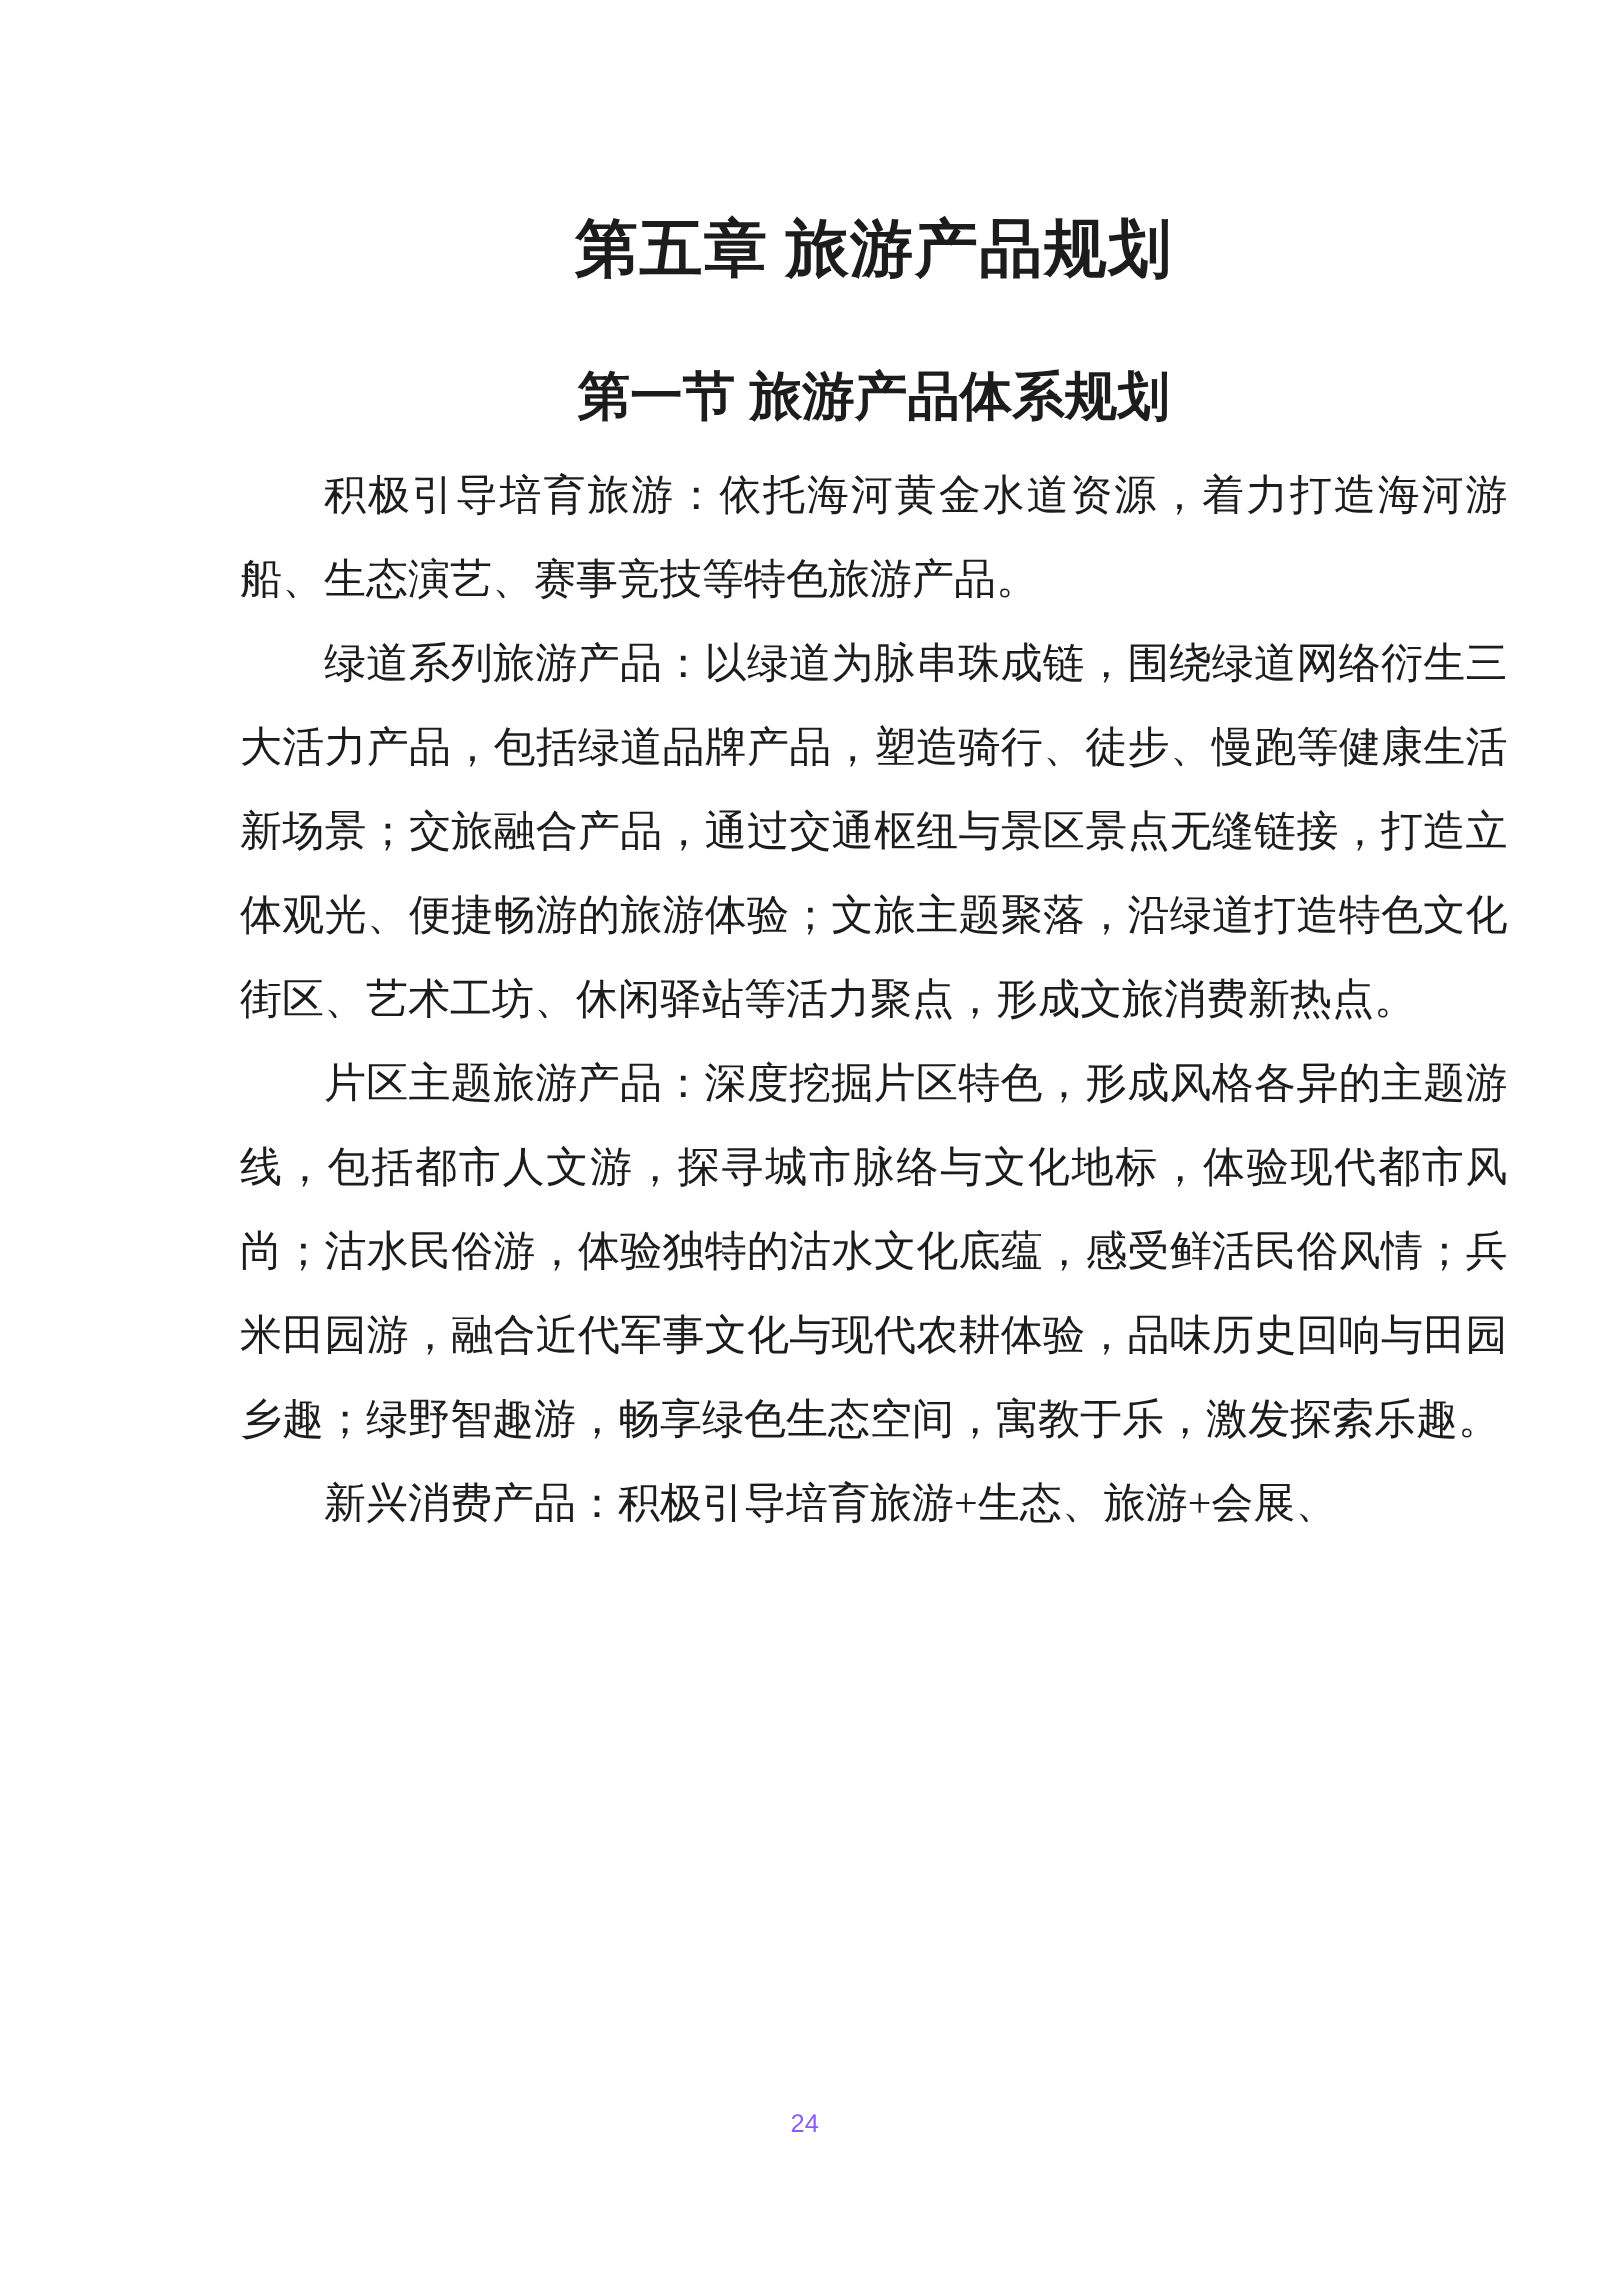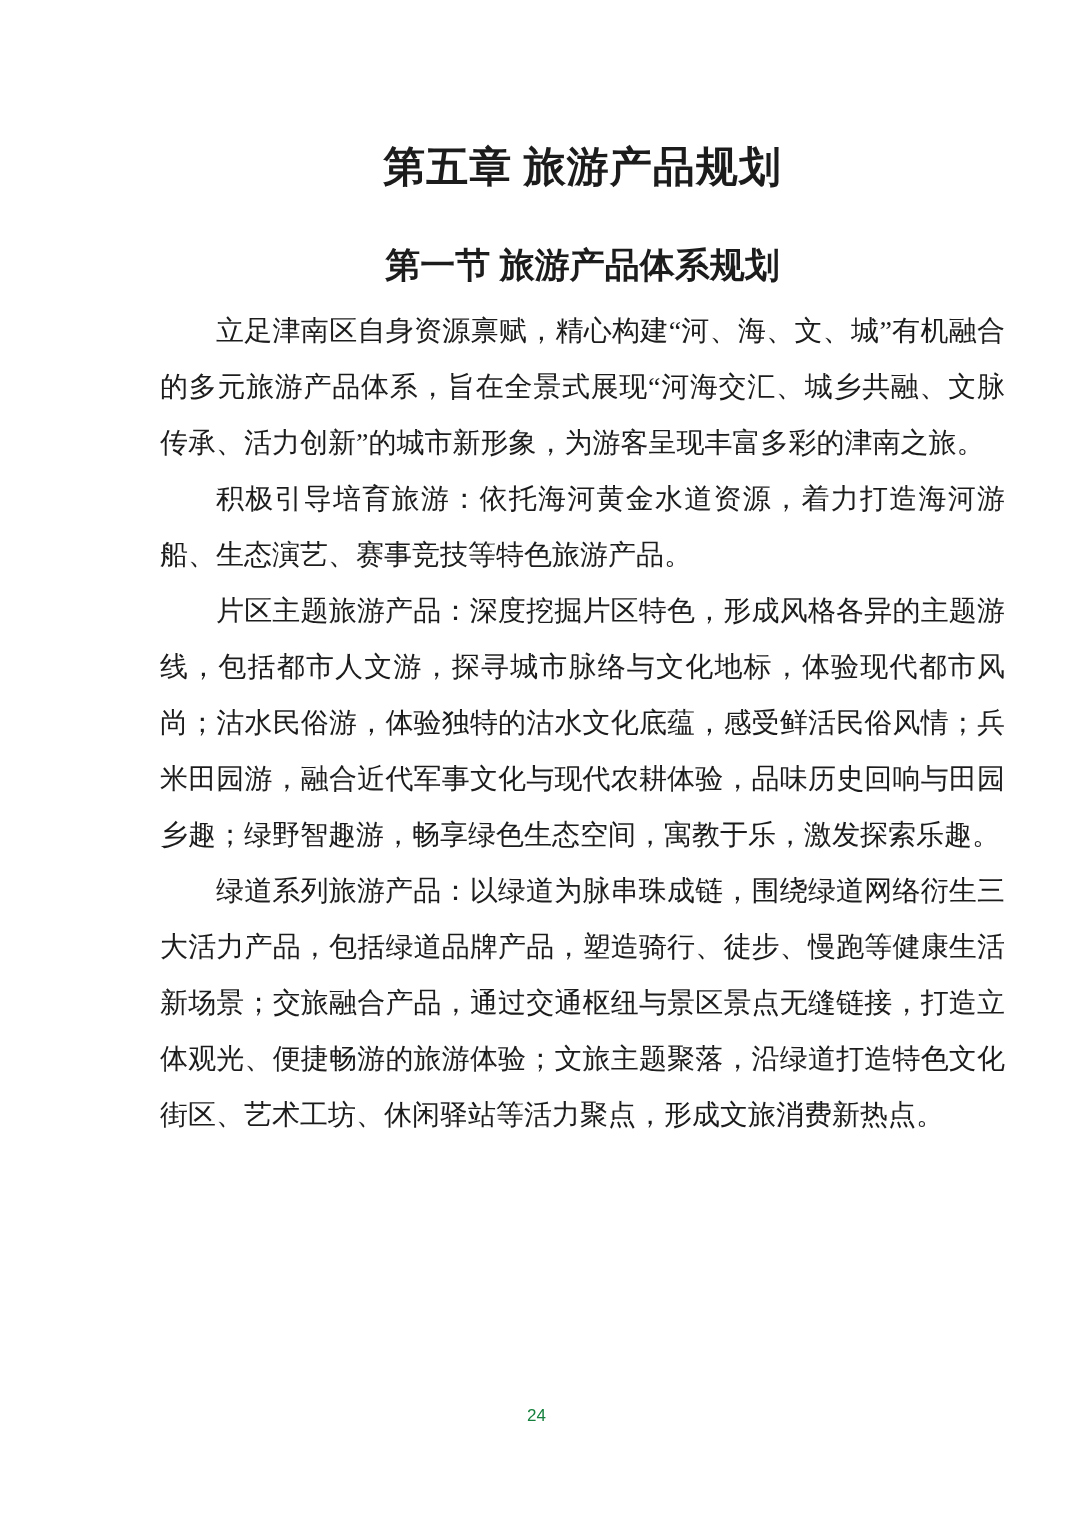--- a/index.html
+++ b/index.html
@@ -49,35 +49,35 @@
     font-weight: 400;
   }
   .page-number {
     position: absolute;
     top: 1406px;
     left: 0;
     width: 1073px;
     text-align: center;
     font-size: 17px;
     line-height: 20px;
-    color: #15803d;
+    color: #8b5cf6;
     font-family: "Liberation Sans", "DejaVu Sans", sans-serif;
   }
 </style>
 </head>
 <body>
 
 <div class="page">
 
   <h1 class="chapter-title">第五章 旅游产品规划</h1>
 
   <h2 class="section-title">第一节 旅游产品体系规划</h2>
 
   <div class="doc-body">
-    <p>立足津南区自身资源禀赋，精心构建“河、海、文、城”有机融合的多元旅游产品体系，旨在全景式展现“河海交汇、城乡共融、文脉传承、活力创新”的城市新形象，为游客呈现丰富多彩的津南之旅。</p>
     <p>积极引导培育旅游：依托海河黄金水道资源，着力打造海河游船、生态演艺、赛事竞技等特色旅游产品。</p>
+    <p>绿道系列旅游产品：以绿道为脉串珠成链，围绕绿道网络衍生三大活力产品，包括绿道品牌产品，塑造骑行、徒步、慢跑等健康生活新场景；交旅融合产品，通过交通枢纽与景区景点无缝链接，打造立体观光、便捷畅游的旅游体验；文旅主题聚落，沿绿道打造特色文化街区、艺术工坊、休闲驿站等活力聚点，形成文旅消费新热点。</p>
     <p>片区主题旅游产品：深度挖掘片区特色，形成风格各异的主题游线，包括都市人文游，探寻城市脉络与文化地标，体验现代都市风尚；沽水民俗游，体验独特的沽水文化底蕴，感受鲜活民俗风情；兵米田园游，融合近代军事文化与现代农耕体验，品味历史回响与田园乡趣；绿野智趣游，畅享绿色生态空间，寓教于乐，激发探索乐趣。</p>
-    <p>绿道系列旅游产品：以绿道为脉串珠成链，围绕绿道网络衍生三大活力产品，包括绿道品牌产品，塑造骑行、徒步、慢跑等健康生活新场景；交旅融合产品，通过交通枢纽与景区景点无缝链接，打造立体观光、便捷畅游的旅游体验；文旅主题聚落，沿绿道打造特色文化街区、艺术工坊、休闲驿站等活力聚点，形成文旅消费新热点。</p>
+    <p>新兴消费产品：积极引导培育旅游+生态、旅游+会展、</p>
   </div>
 
   <div class="page-number">24</div>
 
 </div>
 
 </body></html>

